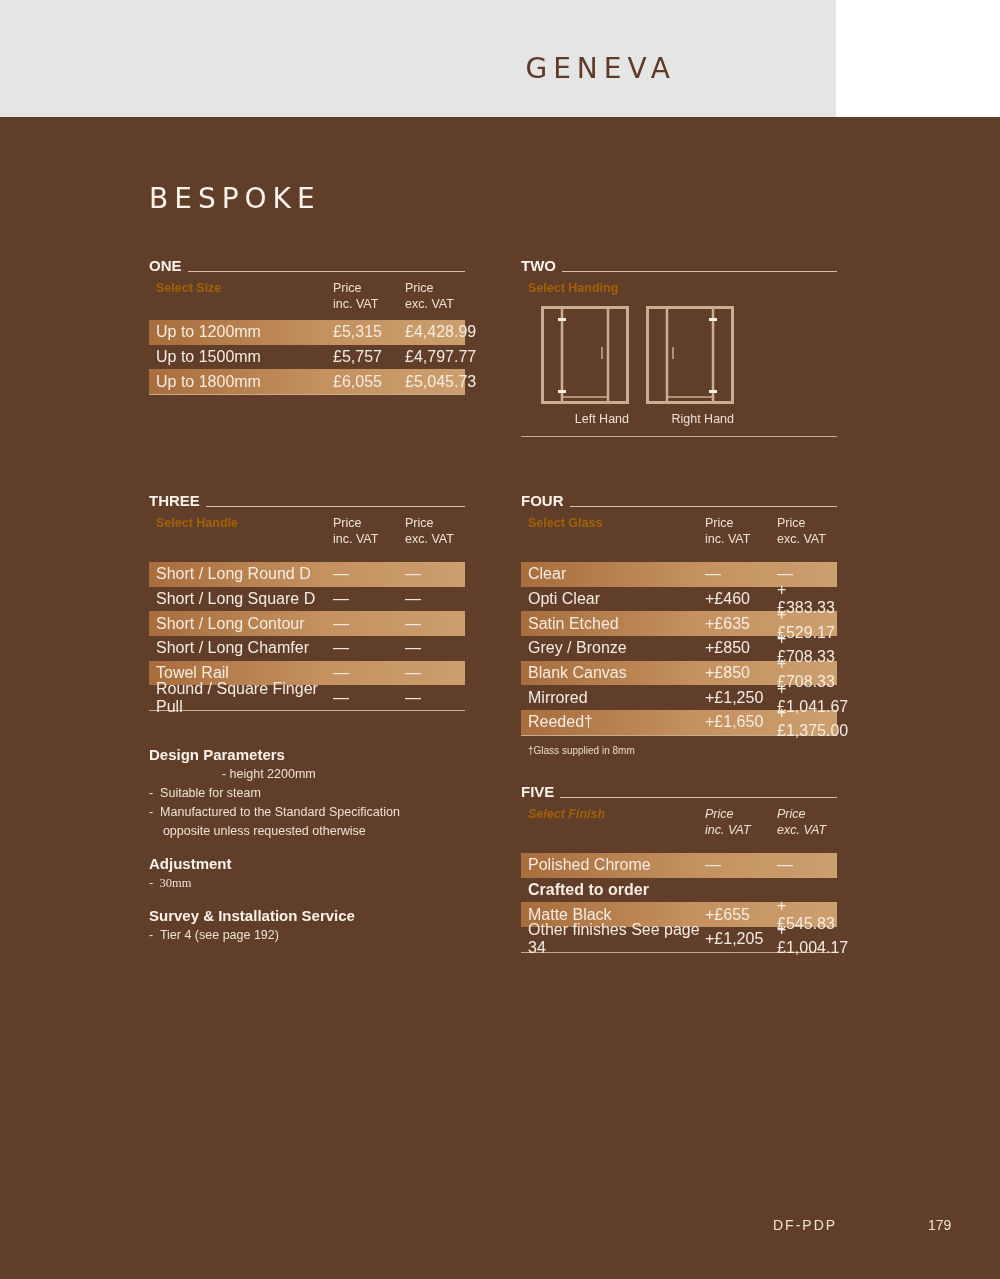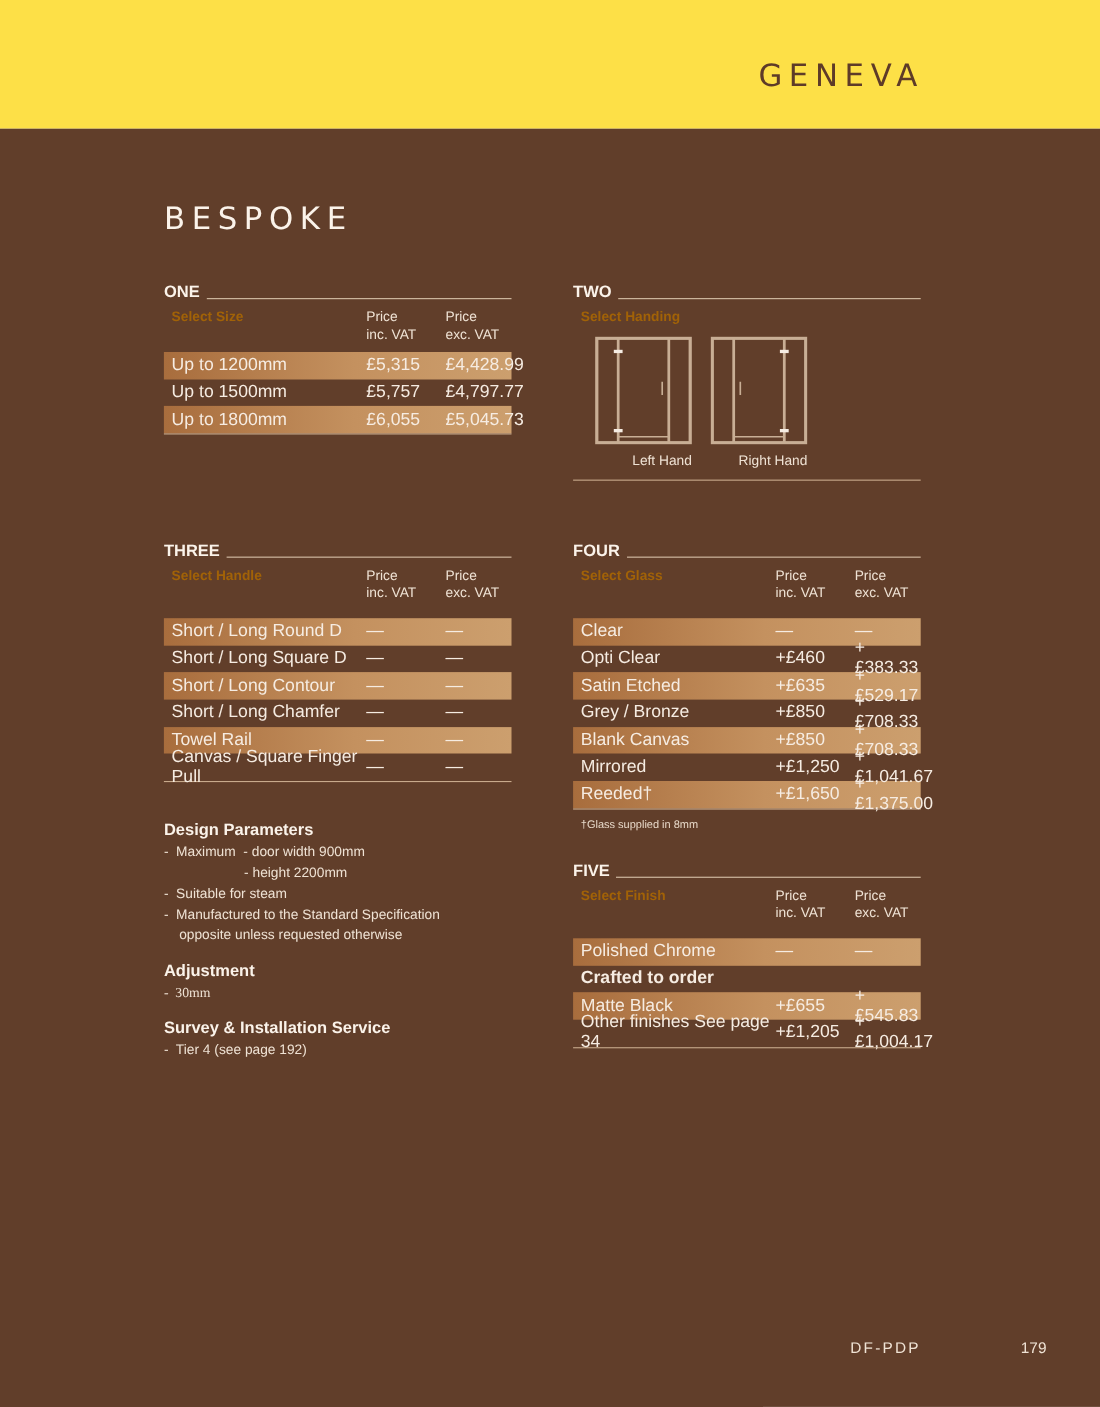--- a/index.html
+++ b/index.html
@@ -1,18 +1,18 @@
 <!DOCTYPE html>
 <html><head>
 <meta charset="utf-8">
 <style>
   * { box-sizing: border-box; margin: 0; padding: 0; }
   html, body { width: 1000px; height: 1279px; background: #ffffff; }
   body { position: relative; font-family: "Liberation Sans", sans-serif; color: #f3e9df; overflow: hidden; }
-  .header { position: absolute; left: 0; top: 0; width: 1000px; height: 117px; background: #fde047; }
+  .header { position: absolute; left: 0; top: 0; width: 836px; height: 117px; background: #e5e5e5; }
   .brand { position: absolute; right: 160px; top: 52px; font-size: 28px; letter-spacing: 6px; color: #5e3b28; font-family: "DejaVu Sans", sans-serif; }
   .panel { position: absolute; left: 0; top: 117px; width: 1000px; height: 1162px; background: #613e2a; }
   .title { position: absolute; left: 149px; top: 182px; font-size: 28px; letter-spacing: 6px; color: #fbf3ea; font-family: "DejaVu Sans", sans-serif; }
 
   .section { position: absolute; width: 316px; }
   .sec-head { display: flex; align-items: flex-end; height: 20px; }
   .sec-head .lbl { font-size: 15px; font-weight: bold; color: #fbf3ea; margin-right: 6px; line-height: 16px; }
   .sec-head .rule { flex: 1; height: 1px; background: #d8c1a8; margin-bottom: 2px; }
 
   .thead { display: flex; margin-top: 6px; height: 40px; font-size: 12.5px; line-height: 16px; }
@@ -160,21 +160,21 @@
       <div class="c1">Short / Long Chamfer</div>
       <div class="c2">—</div>
       <div class="c3">—</div>
     </div>
   <div class="row hl">
       <div class="c1">Towel Rail</div>
       <div class="c2">—</div>
       <div class="c3">—</div>
     </div>
   <div class="row">
-      <div class="c1">Canvas / Square Finger Pull</div>
+      <div class="c1">Round / Square Finger Pull</div>
       <div class="c2">—</div>
       <div class="c3">—</div>
     </div>
   <div class="bottom-rule"></div>
 </div>
 
 <div class="section" style="left:521px; top:489px;">
   <div class="sec-head">
     <span class="lbl">FOUR</span>
     <span class="rule"></span>
@@ -227,21 +227,21 @@
     </div>
   <div class="bottom-rule"></div>
   <div class="footnote">†Glass supplied in 8mm</div>
 </div>
 
 <div class="section" style="left:521px; top:780px;">
   <div class="sec-head">
     <span class="lbl">FIVE</span>
     <span class="rule"></span>
   </div>
-  <div class="thead" style="height:47px;">
+  <div class="thead" style="height:47px;font-style:italic;">
     <div class="c1">Select Finish</div>
     <div class="c2">
         <div>Price</div>
         <div>inc. VAT</div>
       </div>
     <div class="c3">
         <div>Price</div>
         <div>exc. VAT</div>
       </div>
   </div>
@@ -263,21 +263,20 @@
   <div class="row">
       <div class="c1">Other finishes See page 34</div>
       <div class="c2">+£1,205</div>
       <div class="c3">+£1,004.17</div>
     </div>
   <div class="bottom-rule"></div>
 </div>
 
 <div class="params">
   <h3>Design Parameters</h3>
-  <div class="li" style="white-space:pre;">-  Maximum  - door width 900mm</div>
   <div class="li" style="white-space:pre;">                     - height 2200mm</div>
   <div class="li" style="white-space:pre;">-  Suitable for steam</div>
   <div class="li" style="white-space:pre;">-  Manufactured to the Standard Specification</div>
   <div class="li" style="white-space:pre;">    opposite unless requested otherwise</div>
   <div class="gap"></div>
   <h3>Adjustment</h3>
   <div class="li" style="white-space:pre;font-family:Liberation Serif, serif;">-  30mm</div>
   <div class="gap"></div>
   <h3>Survey &amp; Installation Service</h3>
   <div class="li" style="white-space:pre;">-  Tier 4 (see page 192)</div>

